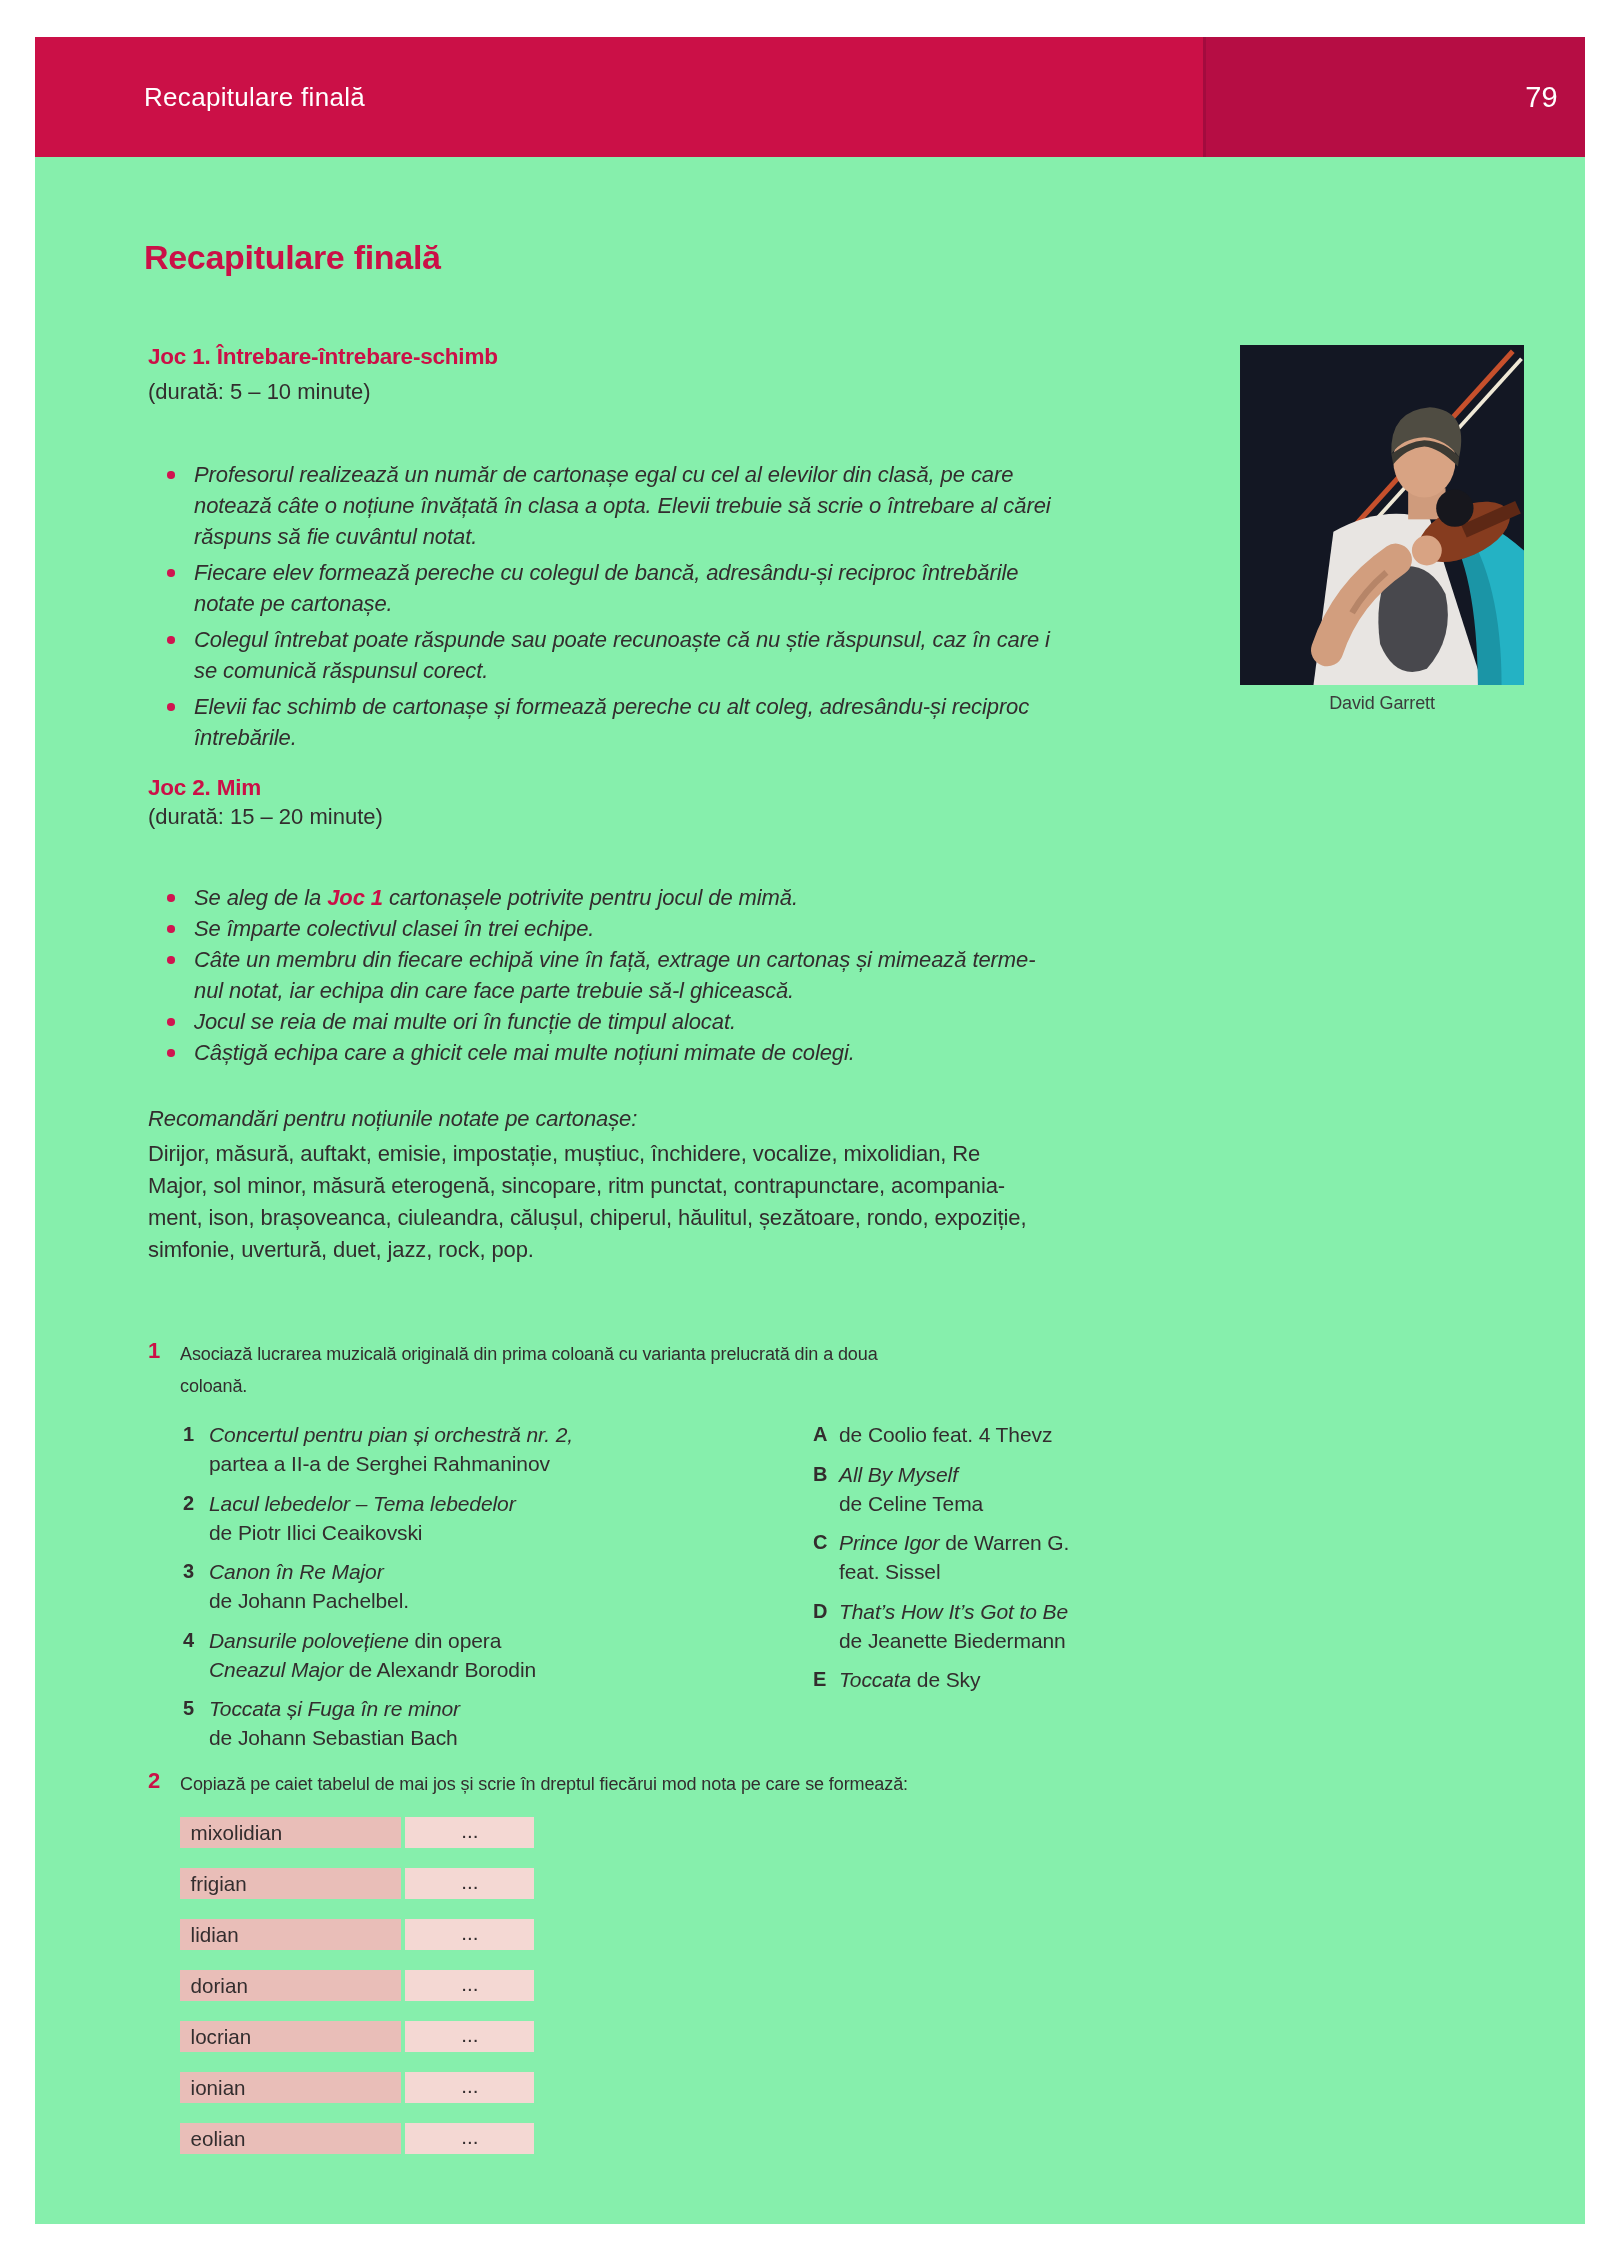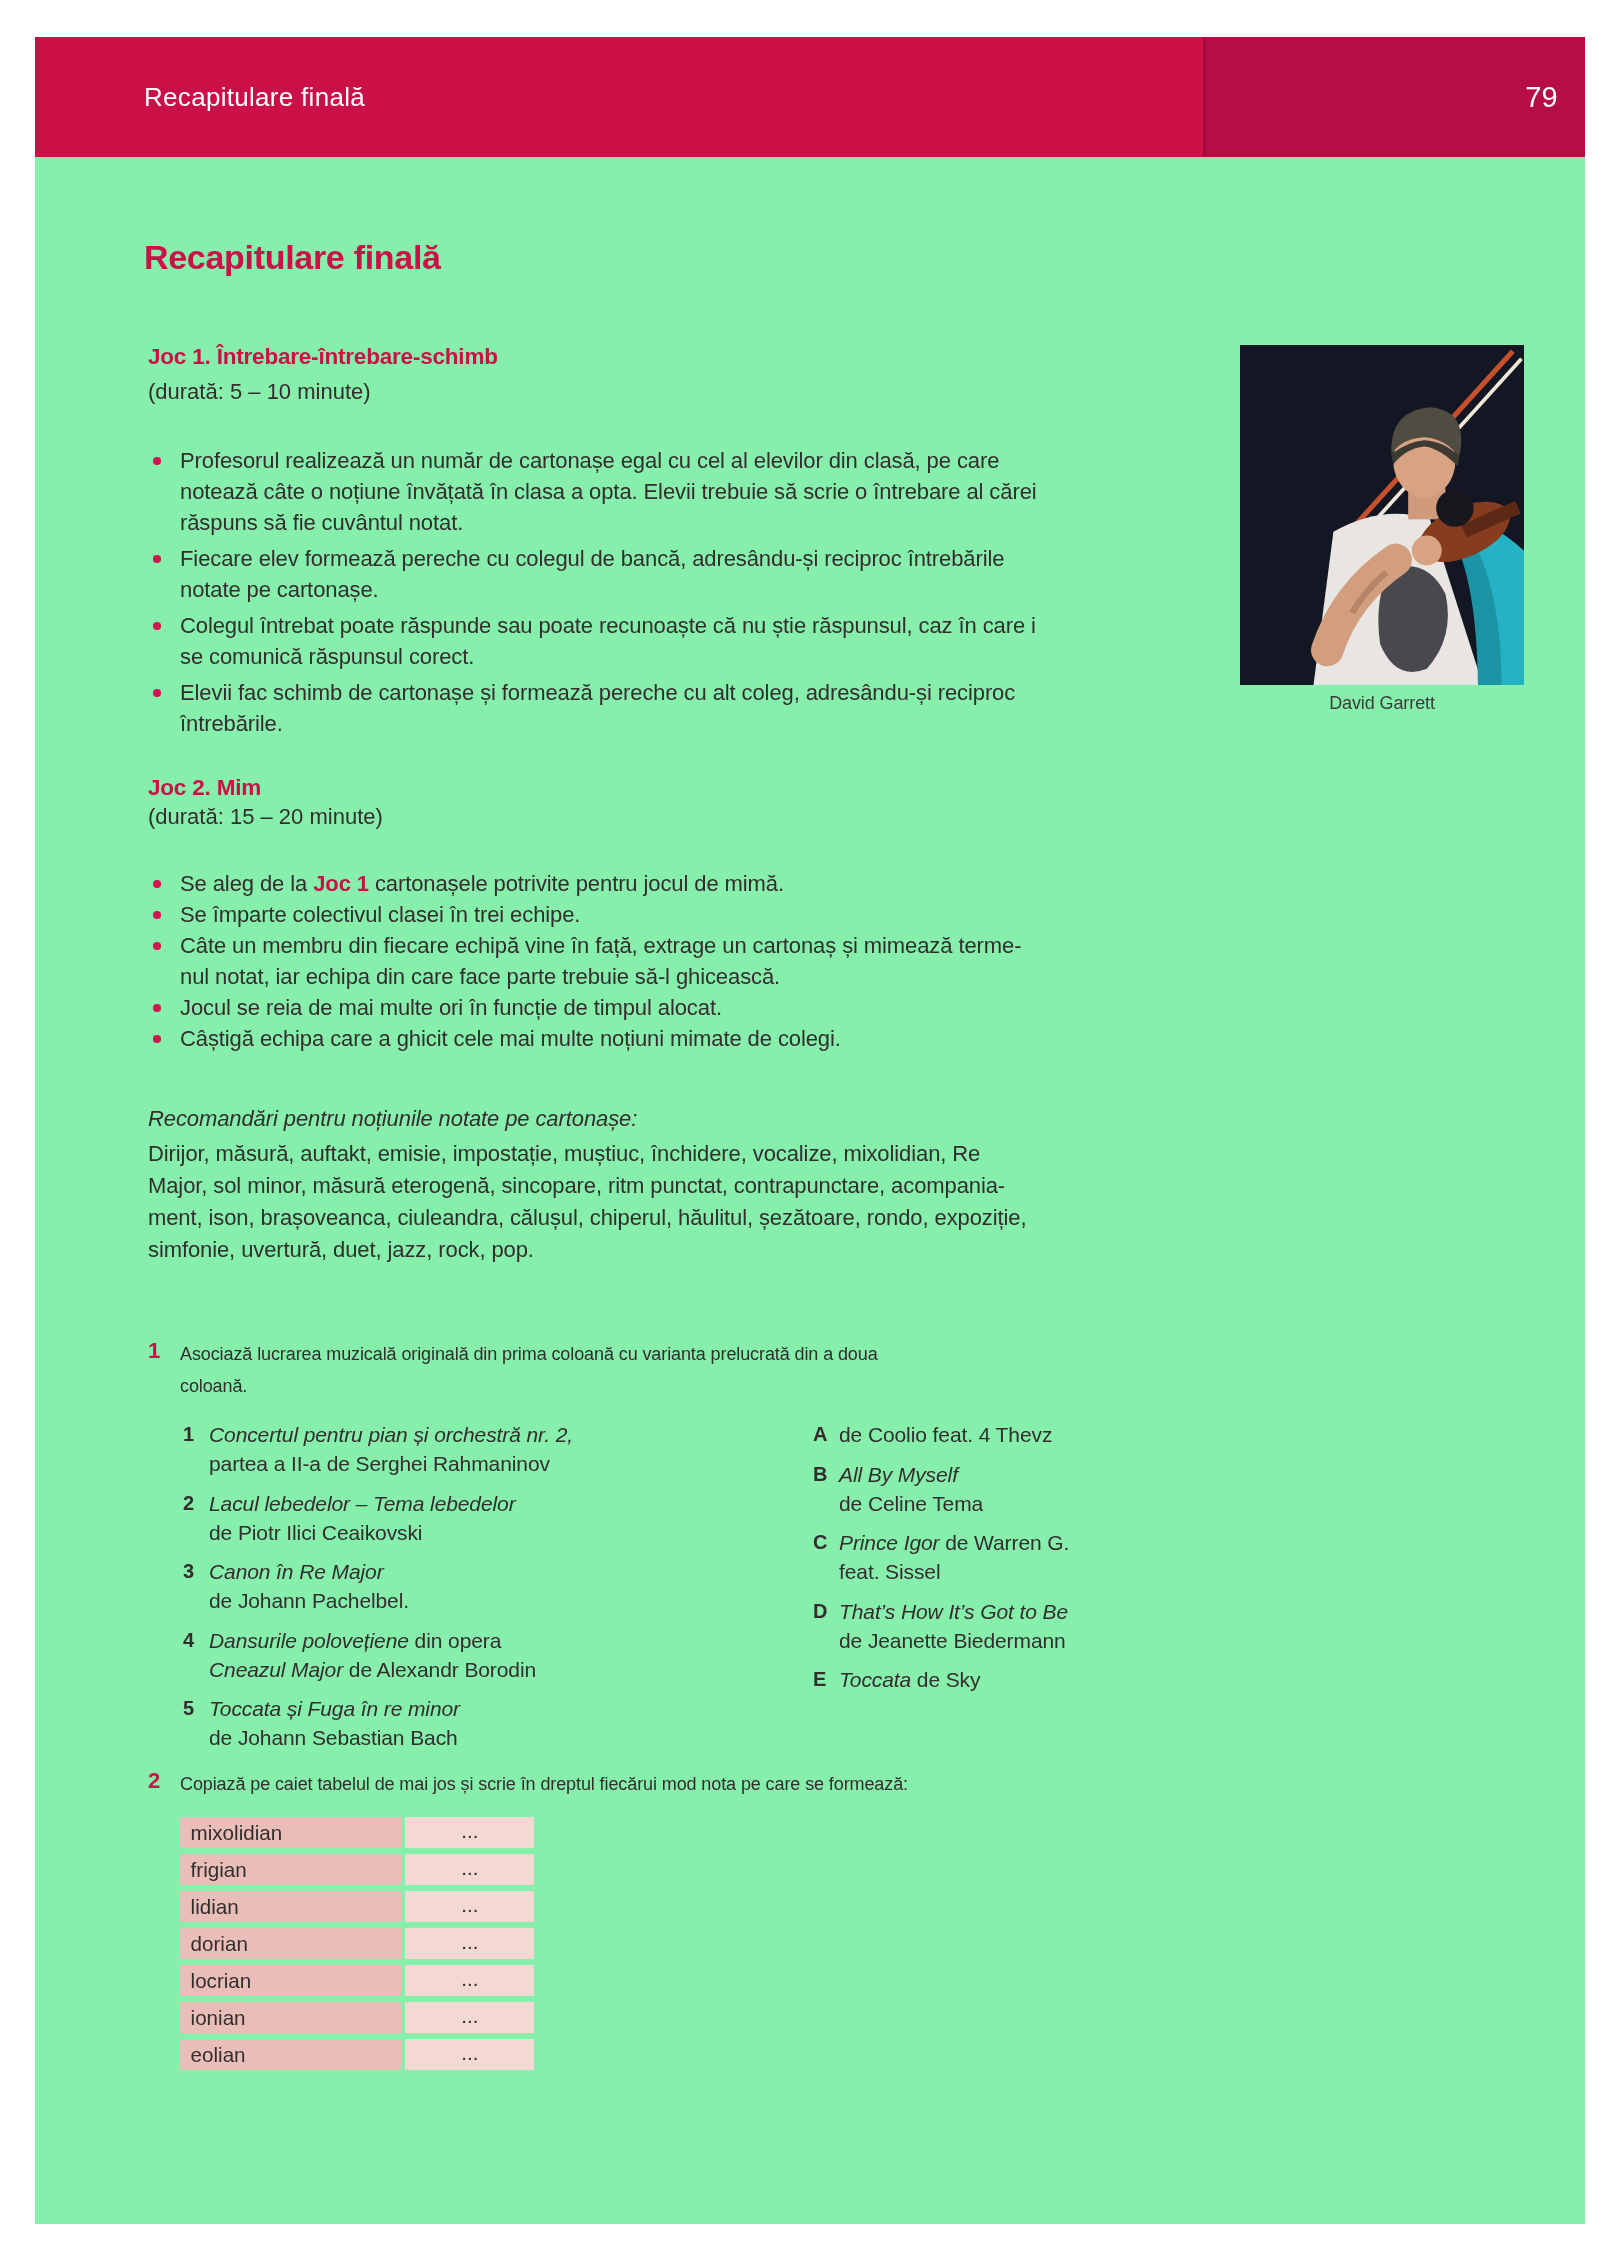--- a/index.html
+++ b/index.html
@@ -13,41 +13,41 @@
   .bar-title{position:absolute;left:109px;top:0;height:120px;display:flex;align-items:center;
              color:#ffffff;font-size:26px;font-weight:400;letter-spacing:0.3px;}
   .bar-page{position:absolute;right:27.4px;top:0;height:120px;display:flex;align-items:center;
             color:#ffffff;font-size:29px;font-weight:400;}
 
   .page-title{position:absolute;left:109px;top:201px;font-size:34px;font-weight:700;color:#cb1047;letter-spacing:-0.3px;}
 
   .sec-heading{position:absolute;font-size:22.5px;font-weight:700;color:#cb1047;letter-spacing:-0.2px;}
   .duration{position:absolute;font-size:22px;color:#332d2e;}
 
-  ul.bullets{position:absolute;margin:2px;padding:0;list-style:none;width:1079px;
-             font-size:22px;line-height:31px;letter-spacing:-0.1px;white-space:pre-line;}
+  ul.bullets{position:absolute;margin:16px;padding:0;list-style:none;width:1079px;
+             font-size:22px;line-height:31px;letter-spacing:-0.1px;white-space:pre-line;font-style:italic;}
   ul.bullets li{position:relative;padding-left:27px;}
   ul.bullets.gapped li{margin-bottom:5px;}
   ul.bullets li::before{content:"";position:absolute;left:0;top:12px;width:7.5px;height:7.5px;
                         border-radius:50%;background:#d01550;}
   .accent-bold{color:#cb1047;font-weight:700;}
 
   .reco-heading{position:absolute;font-size:22px;font-style:italic;letter-spacing:-0.1px;}
   .reco-text{position:absolute;width:1079px;font-size:22px;line-height:32px;letter-spacing:-0.1px;white-space:pre-line;}
 
   .ex-num{position:absolute;font-size:22px;font-weight:700;color:#cb1047;}
   .ex-prompt{position:absolute;width:1085px;font-size:18px;line-height:32px;letter-spacing:-0.1px;white-space:pre-line;}
 
   .match-col{position:absolute;font-size:21px;line-height:29px;letter-spacing:-0.1px;}
   .m-item{position:relative;padding-left:26px;margin-bottom:10.6px;}
   .m-label{position:absolute;left:0;top:0;font-weight:700;font-size:20px;}
   .it{font-style:italic;}
 
   .modes-table{position:absolute;display:flex;flex-direction:column;}
-  .t-row{display:flex;margin-bottom:6px;}
+  .t-row{display:flex;margin-bottom:20px;}
   .t-mode{width:221px;height:31px;background:#e9beb8;font-size:20.6px;line-height:32px;padding-left:10.6px;box-sizing:border-box;margin-right:4.4px;}
   .t-value{width:129px;height:31px;background:#f4d8d3;font-size:20.6px;line-height:27.4px;text-align:center;}
 
   .photo{position:absolute;left:1205px;top:308px;width:284px;height:340px;}
   .caption{position:absolute;left:1205px;top:656px;width:284px;text-align:center;
            font-size:18px;color:#3c3c3c;letter-spacing:-0.1px;}
 </style>
 </head>
 <body>
 

